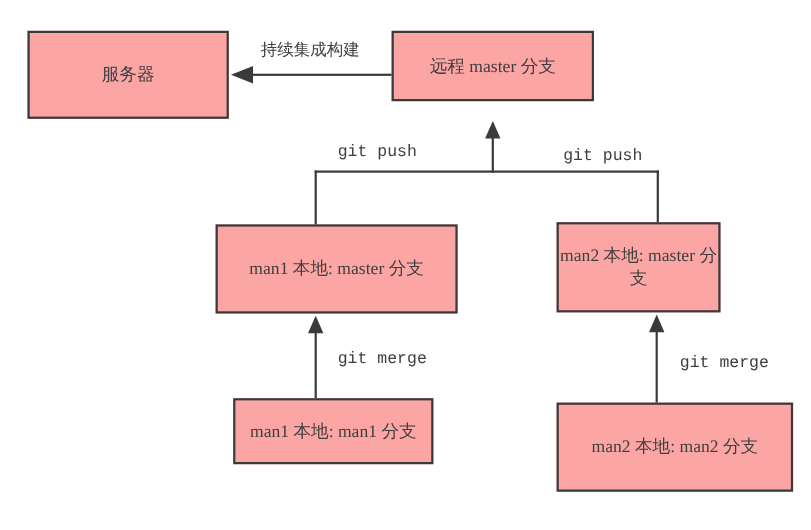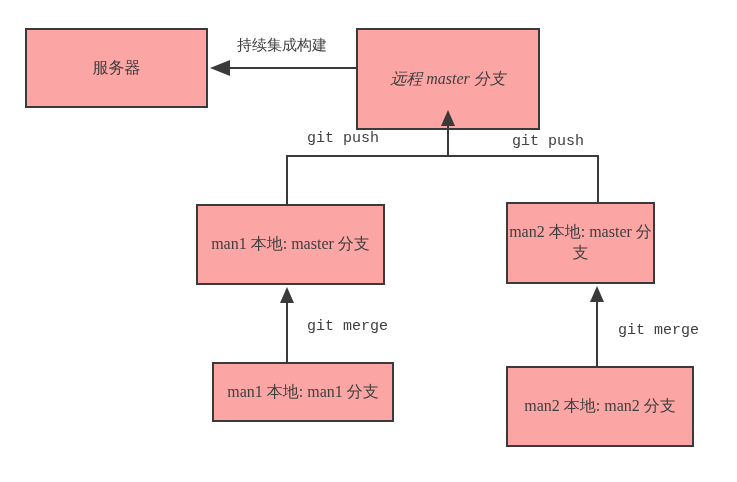--- a/index.html
+++ b/index.html
@@ -52,25 +52,25 @@
     position: absolute;
     width: 0;
     height: 0;
     border-top: 8px solid transparent;
     border-bottom: 8px solid transparent;
     border-right: 20px solid #3a3a3a;
   }
 
   
   #node-server           { left: 25px;  top: 28px;  width: 183px; height: 80px; }
-  #node-remote-master    { left: 356px; top: 28px;  width: 184px; height: 102px; font-style: italic; }
-  #node-man1-local-master{ left: 196px; top: 204px; width: 189px; height: 81px; }
+  #node-remote-master    { left: 356px; top: 28px;  width: 184px; height: 64px; }
+  #node-man1-local-master{ left: 196px; top: 204px; width: 220px; height: 81px; }
   #node-man2-local-master{ left: 506px; top: 202px; width: 149px; height: 82px; }
   #node-man1-local-man1  { left: 196px; top: 362px; width: 182px; height: 60px; margin-left: 16px; }
-  #node-man2-local-man2  { left: 506px; top: 366px; width: 188px; height: 81px; }
+  #node-man2-local-man2  { left: 506px; top: 366px; width: 215px; height: 81px; }
 
   
   #ci-line               { left: 230px; top: 67px;  width: 126px; height: 2px; }
   #ci-arrowhead          { left: 210px; top: 60px; }
   #push-h-line           { left: 286px; top: 155px; width: 313px; height: 2px; }
   #push-v-left           { left: 286px; top: 155px; width: 2px;   height: 49px; }
   #push-v-right          { left: 597px; top: 155px; width: 2px;   height: 47px; }
   #push-arrow-line       { left: 447px; top: 124px; width: 2px;   height: 33px; }
   #push-arrowhead        { left: 441px; top: 110px; }
   #merge-left-line       { left: 286px; top: 301px; width: 2px;   height: 61px; }

